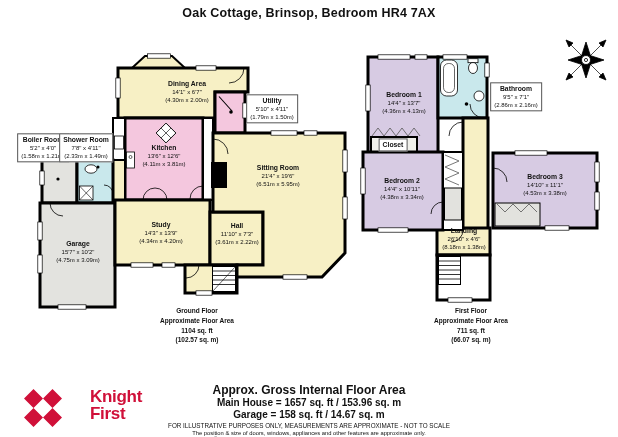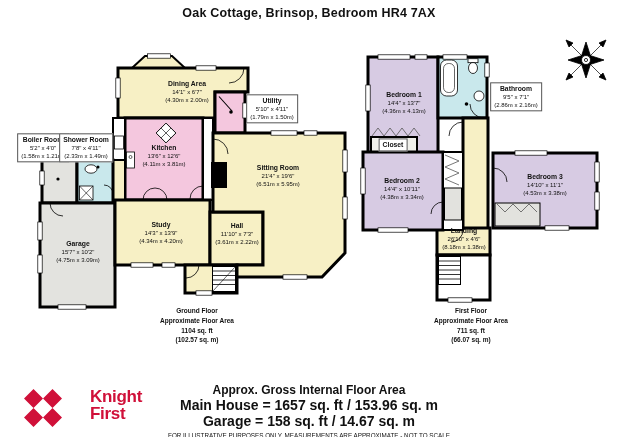--- a/index.html
+++ b/index.html
@@ -26,21 +26,21 @@
   .flabel div{font-size:6.5px;line-height:1.5;}
   .kf-mark{position:absolute;left:24px;top:389px;}
   .kf-text{
     position:absolute;left:67px;top:388px;color:#D01039;font-weight:bold;
     font-size:17px;line-height:17px;letter-spacing:-0.3px;margin-left:23px;
   }
   .footer-center{
     position:absolute;left:0;top:383px;width:618px;text-align:center;z-index:4;
   }
   .footer-center .f1{font-size:12px;font-weight:bold;line-height:1.2;}
-  .footer-center .f2{font-size:14px;font-weight:bold;line-height:1.15;}
+  .footer-center .f2{font-size:10px;font-weight:bold;line-height:1.15;}
   .footer-center .f3{font-size:6.3px;margin-top:2px;line-height:1.15;}
   .footer-center .f4{font-size:5.8px;line-height:1.15;}
 </style>
 </head>
 <body>
 
 <svg class="plan-svg" width="618" height="437" viewBox="0 0 618 437">
 
   <g stroke="#000" stroke-width="3" stroke-linejoin="miter">
     <path d="M132,68 L145,56 L172,56 L185,68 Z" fill="#F7F0C5" stroke-width="2"></path>

